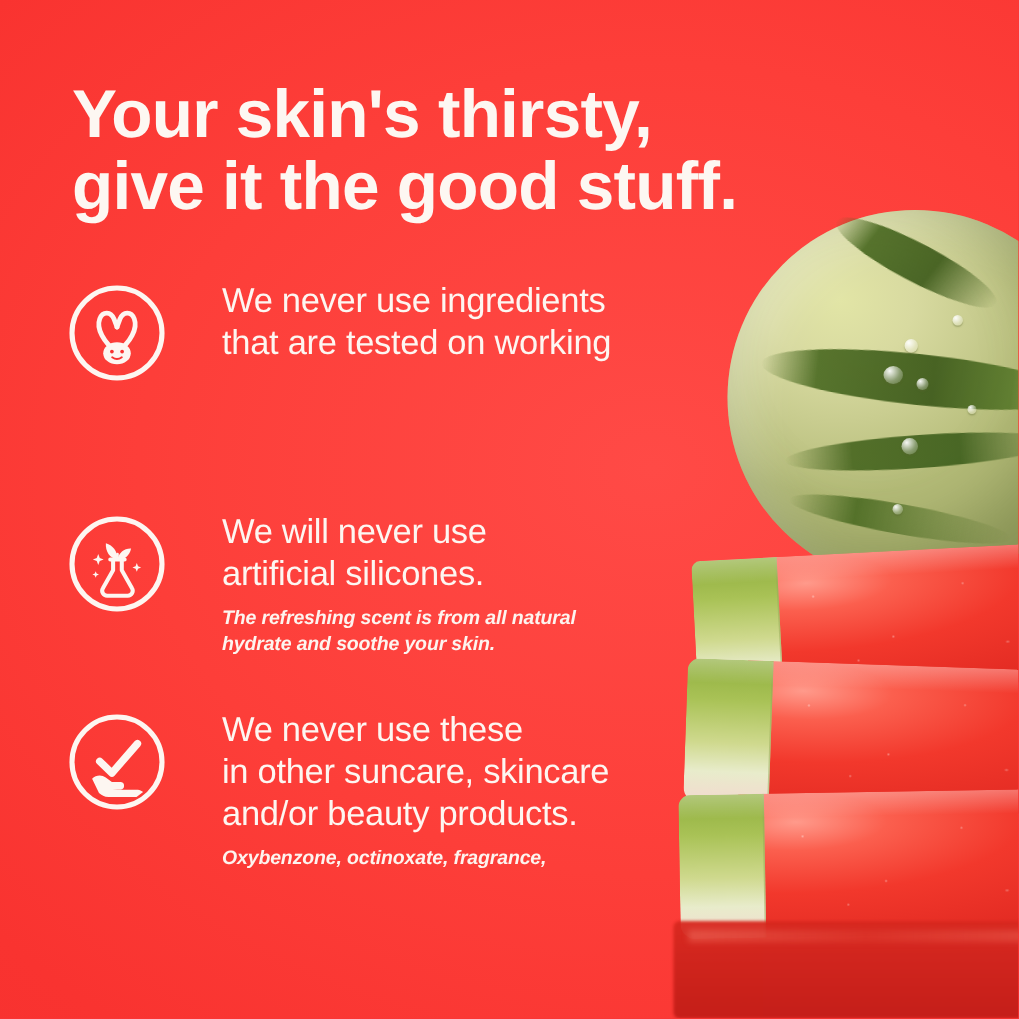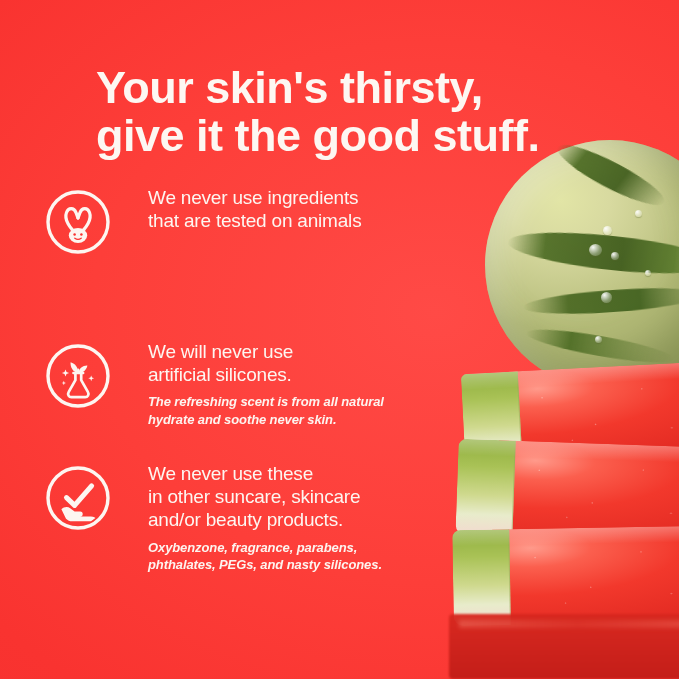--- a/index.html
+++ b/index.html
@@ -88,39 +88,38 @@
     border-radius:4px;
   }
   .refl-hi{position:absolute;left:20px;top:620px;width:236px;height:8px;
     background:linear-gradient(90deg,rgba(255,140,120,.35),rgba(255,120,100,.15),rgba(255,140,120,.3));
     filter:blur(2px);}
 
   
   #content{position:absolute;left:0;top:0;width:500px;height:679px;}
 
   .headline{
-    position:absolute;left:48px;top:64px;width:450px;
+    position:absolute;left:48px;top:52px;width:450px;
     color:#fdf7f2;font-size:45px;font-weight:bold;line-height:1.06;
     letter-spacing:-0.5px;
-    margin-left:48px;
   }
   .headline .l2{display:block;}
 
   .feature{position:absolute;left:44px;}
   .f1{top:186px;}
   .f2{top:340px;}
-  .f3{top:462px;}
+  .f3{top:472px;}
 
   .icon-wrap{
     position:absolute;left:0;top:2px;width:68px;height:68px;
   }
   .ftext{margin-left:104px;width:350px;}
 
   .fhead{
-    color:#fdf6f1;font-size:19px;line-height:1.22;font-weight:normal;
+    color:#fdf6f1;font-size:23px;line-height:1.22;font-weight:normal;
     letter-spacing:-0.2px;
   }
   .fsub{
     color:#fdf4ef;font-size:13px;line-height:1.33;font-style:italic;
     font-weight:bold;letter-spacing:-0.1px;margin-top:7px;
   }
   .fsub .ln{display:block;}
   .fhead .ln{display:block;}
 </style>
 </head>
@@ -185,21 +184,21 @@
           <path d="M34 47 C43 40 48 31 45.5 24.5 C43.5 19.2 38 19.6 36 24.6 L34 30" fill="none" stroke="#fdf6f1" stroke-width="3.2" stroke-linecap="round"></path>
           <ellipse cx="34" cy="47.5" rx="9.2" ry="7.4" fill="#fdf6f1"></ellipse>
           <circle cx="30.6" cy="46.4" r="1.25" fill="#f93330"></circle>
           <circle cx="37.4" cy="46.4" r="1.25" fill="#f93330"></circle>
           <path d="M30.8 50.2 q3.2 2.4 6.4 0" fill="none" stroke="#f93330" stroke-width="1.3" stroke-linecap="round"></path>
         </svg>
       </div>
       <div class="ftext">
         <div class="fhead">
           <span class="ln">We never use ingredients</span>
-          <span class="ln">that are tested on animals</span>
+          <span class="ln">that are tested on working</span>
         </div>
       </div>
     </div>
 
     <div class="feature f2">
       <div class="icon-wrap">
         <svg width="68" height="68" viewBox="0 0 68 68" aria-hidden="true">
           <circle cx="34" cy="34" r="30" fill="none" stroke="#fdf6f1" stroke-width="3.4"></circle>
           <path d="M29.5 31 h9.6 M31.4 31 v7.2 L24.6 50.2 a3.3 3.3 0 0 0 2.9 5 h13.6 a3.3 3.3 0 0 0 2.9 -5 L37.2 38.2 V31" fill="none" stroke="#fdf6f1" stroke-width="2.7" stroke-linejoin="round" stroke-linecap="round"></path>
           <path d="M34.3 31 C34.3 25.6 31.4 21.6 26.6 20.2 C26.2 25.6 29 30.2 34.3 31 Z" fill="#fdf6f1"></path>
@@ -210,41 +209,40 @@
           <path d="M19.8 38.8 l.6 1.6 1.6 .6 -1.6 .6 -.6 1.6 -.6 -1.6 -1.6 -.6 1.6 -.6 z" fill="#fdf6f1"></path>
         </svg>
       </div>
       <div class="ftext">
         <div class="fhead">
           <span class="ln">We will never use</span>
           <span class="ln">artificial silicones.</span>
         </div>
         <div class="fsub">
           <span class="ln">The refreshing scent is from all natural</span>
-          <span class="ln">hydrate and soothe never skin.</span>
+          <span class="ln">hydrate and soothe your skin.</span>
         </div>
       </div>
     </div>
 
     <div class="feature f3">
       <div class="icon-wrap">
         <svg width="68" height="68" viewBox="0 0 68 68" aria-hidden="true">
           <circle cx="34" cy="34" r="30" fill="none" stroke="#fdf6f1" stroke-width="3.4"></circle>
           <path d="M22.5 33.6 L30.6 41.4 L47.6 21.8" fill="none" stroke="#fdf6f1" stroke-width="5" stroke-linecap="round" stroke-linejoin="round"></path>
           <path d="M17.4 45.2 c2.6 -2.6 6.4 -2.8 9.1 -.8 l4.1 3 h5.6 a2.5 2.5 0 0 1 0 5 h-5.2
                    l3.4 .1 h12.4 c3.2 0 4.6 1.5 4.6 1.5 l-4.4 3.3 h-18.6 c-3 0 -4.6 -1 -6.4 -2.6 z" fill="#fdf6f1"></path>
         </svg>
       </div>
       <div class="ftext">
         <div class="fhead">
           <span class="ln">We never use these</span>
           <span class="ln">in other suncare, skincare</span>
           <span class="ln">and/or beauty products.</span>
         </div>
         <div class="fsub">
-          <span class="ln">Oxybenzone, fragrance, parabens,</span>
-          <span class="ln">phthalates, PEGs, and nasty silicones.</span>
+          <span class="ln">Oxybenzone, octinoxate, fragrance,</span>
         </div>
       </div>
     </div>
 
   </div>
 </div>
 
 </body></html>

